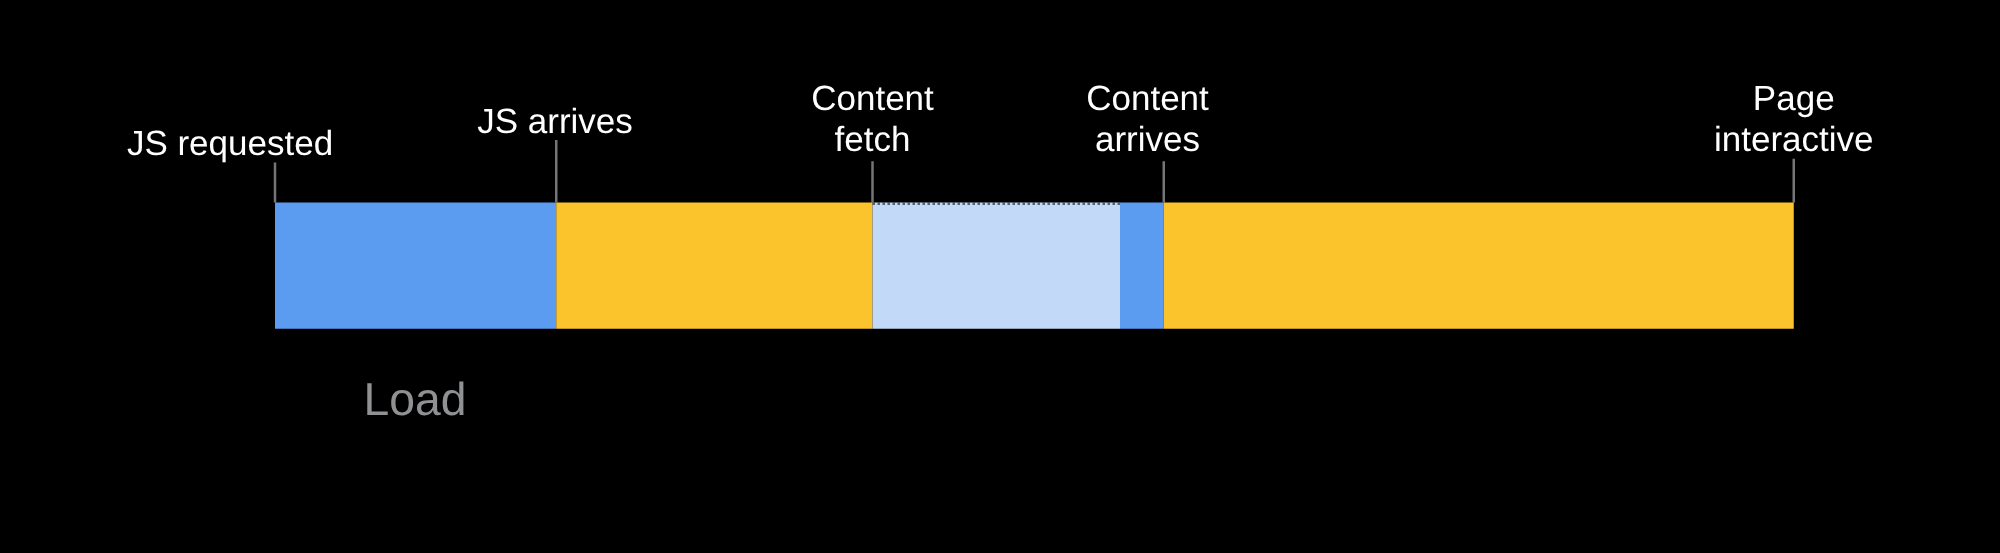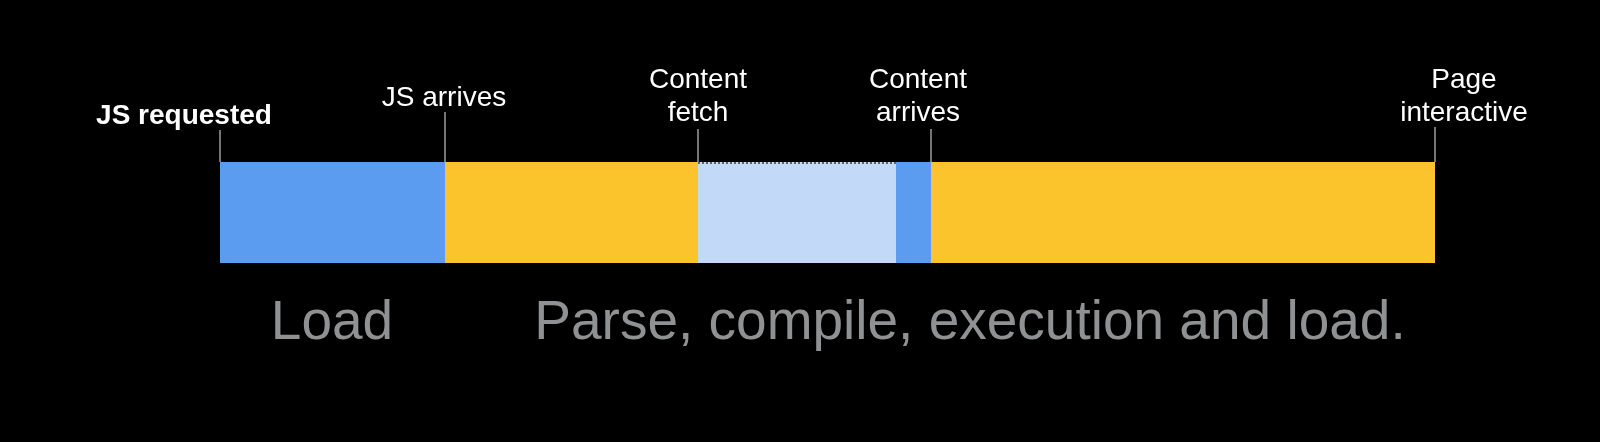--- a/index.html
+++ b/index.html
@@ -19,47 +19,46 @@
     background:var(--tick,#737577);
   }
   .bar {
     position:absolute; left:220px; top:162px;
     width:1215px; height:101px; display:flex;
   }
   .segment { height:101px; box-sizing:border-box; }
   .phase-label {
     position:absolute; transform:translateX(-50%);
     color:var(--phase-text,#8F9193);
-    font-size:55px; line-height:50px; white-space:nowrap;
+    font-size:37px; line-height:50px; white-space:nowrap;
   }
 </style>
 </head>
 <body>
 
 <div class="stage" style="--bg: #000000; --label-text: #FFFFFF; --phase-text: #8F9193; --tick: #737577;">
 
-  <div class="event-label" style="left:184px; top:98px;font-weight:bold;">JS requested</div>
+  <div class="event-label" style="left:184px; top:98px;">JS requested</div>
   <div class="event-label" style="left:427px; top:80px;margin-left:17px;">JS arrives</div>
   <div class="event-label" style="left:698px; top:62px;">Content
 fetch</div>
   <div class="event-label" style="left:918px; top:62px;">Content
 arrives</div>
-  <div class="event-label" style="left:1435px; top:62px;margin-left:29px;">Page
+  <div class="event-label" style="left:1435px; top:62px;">Page
 interactive</div>
 
   <div class="tick" style="left:219px;  top:130px; height:32px;"></div>
   <div class="tick" style="left:444px;  top:112px; height:50px;"></div>
   <div class="tick" style="left:697px;  top:129px; height:33px;"></div>
   <div class="tick" style="left:930px;  top:129px; height:33px;"></div>
   <div class="tick" style="left:1434px; top:127px; height:35px;"></div>
 
   <div class="bar">
     <div class="segment" style="width: 225px; background: rgb(92, 156, 240);"></div>
     <div class="segment" style="width: 253px; background: rgb(251, 196, 44);"></div>
     <div class="segment" style="width: 198px; background: rgb(195, 217, 248); border-top: 2px dotted rgba(0, 0, 0, 0.55);"></div>
     <div class="segment" style="width: 35px; background: rgb(92, 156, 240);"></div>
     <div class="segment" style="width: 504px; background: rgb(251, 196, 44);"></div>
   </div>
 
   <div class="phase-label" style="left:332px; top:295px;">Load</div>
-  <div class="phase-label" style="left:970px; top:295px;">Parse, compile, execution and load.</div>
 
 </div>
 
 </body></html>

